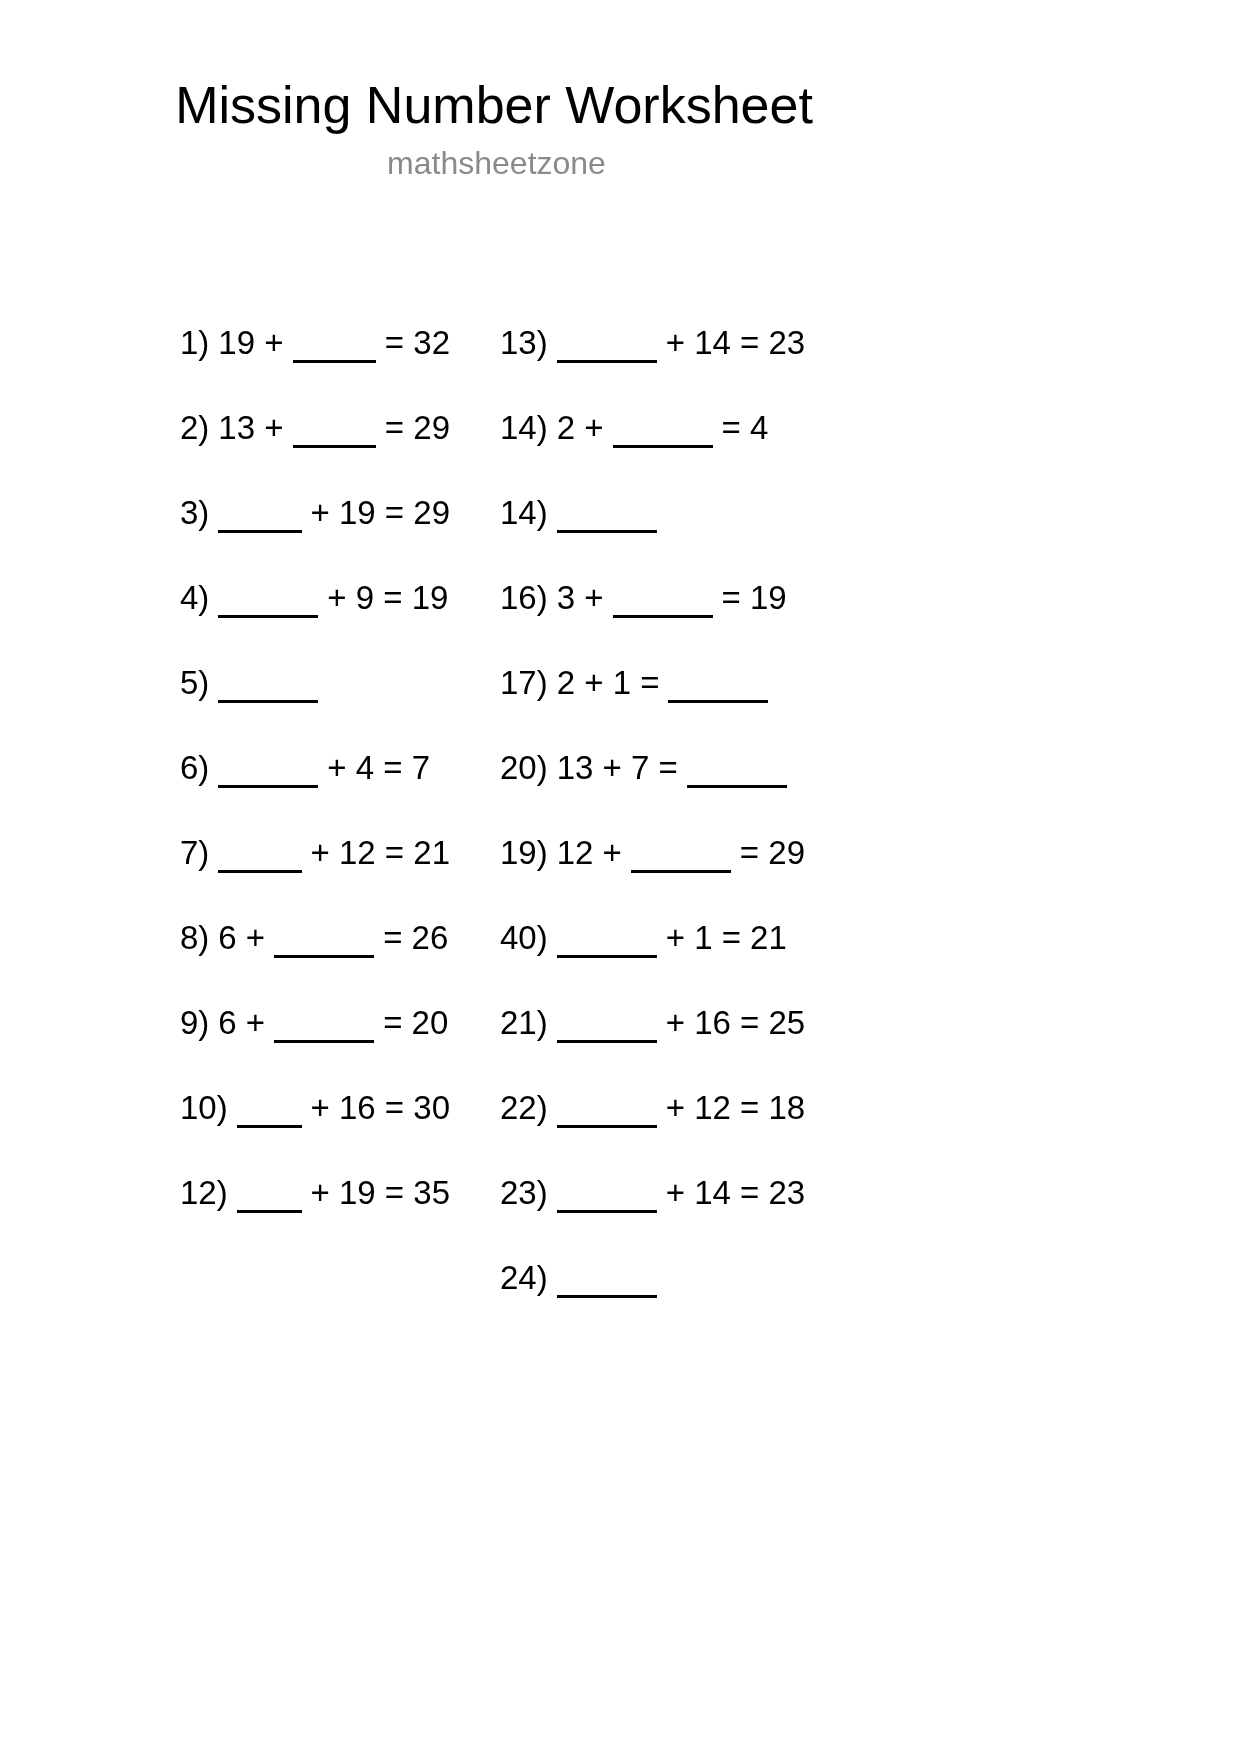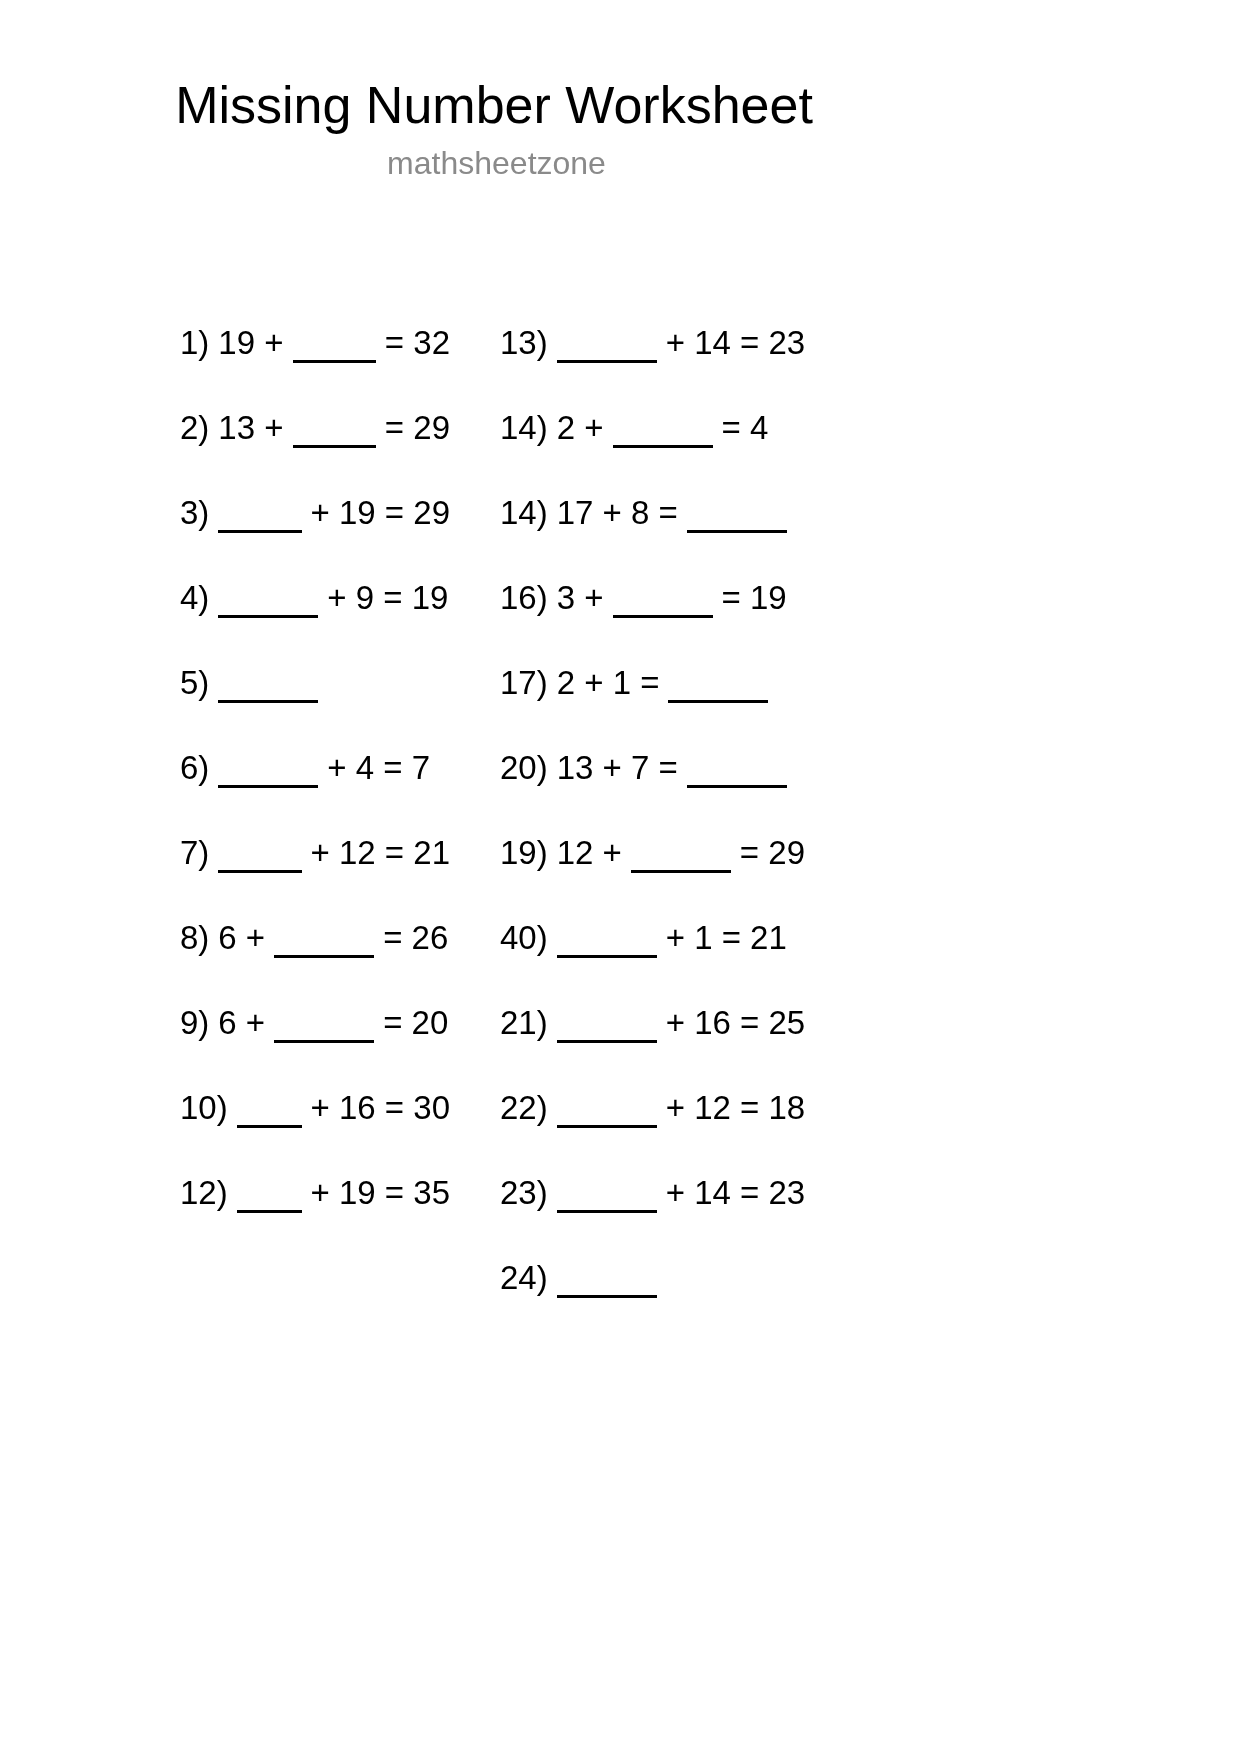--- a/index.html
+++ b/index.html
@@ -171,21 +171,20 @@
           <span class="ptok ptok-last">+ 14 = 23</span>
         </div>
         <div class="problem">
           <span class="pnum">14)</span>
           <span class="ptok">2 +</span>
           <span class="blank"></span>
           <span class="ptok ptok-last">= 4</span>
         </div>
         <div class="problem">
           <span class="pnum">14)</span>
-          <span class="ptok">17 + 8 =</span>
           <span class="blank blank-last"></span>
         </div>
         <div class="problem">
           <span class="pnum">16)</span>
           <span class="ptok">3 +</span>
           <span class="blank"></span>
           <span class="ptok ptok-last">= 19</span>
         </div>
         <div class="problem">
           <span class="pnum">17)</span>

